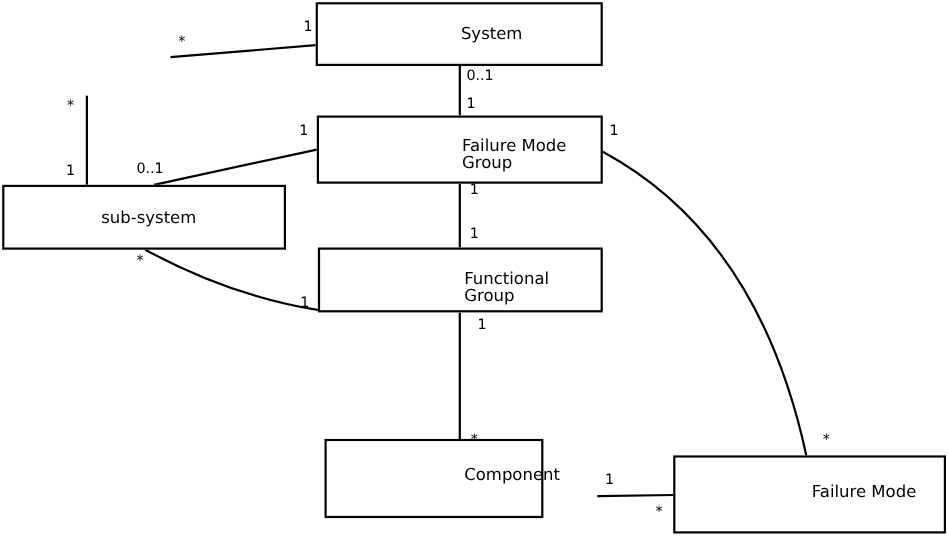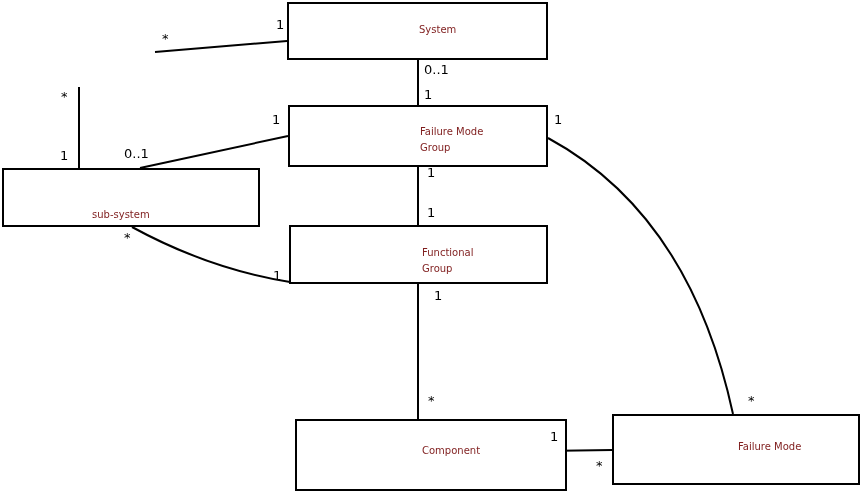--- a/index.html
+++ b/index.html
@@ -23,23 +23,23 @@
     height: 493px;
   }
   .entity {
     position: absolute;
     box-sizing: border-box;
     border: 2px solid #000000;
     background: #ffffff;
   }
   .entity-label {
     position: absolute;
-    font-size: 10px;
+    font-size: 15px;
     line-height: 16px;
-    color: #7f1d1d;
+    color: #000000;
     white-space: pre-line;
   }
   .mult {
     position: absolute;
     font-size: 13px;
     line-height: 14px;
     color: #000000;
     white-space: nowrap;
   }
 </style>
@@ -66,29 +66,29 @@
   <div class="entity" style="left:287px; top:2px; width:261px; height:58px;">
     <span class="entity-label" style="left:130px; top:18px;">System</span>
   </div>
 
   <div class="entity" style="left:288px; top:105px; width:260px; height:62px;">
     <span class="entity-label" style="left:130px; top:17px;">Failure Mode
 Group</span>
   </div>
 
   <div class="entity" style="left:2px; top:168px; width:258px; height:59px;">
-    <span class="entity-label" style="left:88px; top:20px;margin-top:17px;">sub-system</span>
+    <span class="entity-label" style="left:88px; top:20px;">sub-system</span>
   </div>
 
   <div class="entity" style="left:289px; top:225px; width:259px; height:59px;padding-left:44px;">
     <span class="entity-label" style="left:131px; top:18px;">Functional
 Group</span>
   </div>
 
-  <div class="entity" style="left:295px; top:419px; width:272px; height:72px;text-decoration:underline;">
+  <div class="entity" style="left:295px; top:399px; width:199px; height:72px;text-decoration:underline;">
     <span class="entity-label" style="left:125px; top:22px;">Component</span>
   </div>
 
   <div class="entity" style="left:612px; top:414px; width:248px; height:71px;">
     <span class="entity-label" style="left:124px; top:23px;">Failure Mode</span>
   </div>
 
   <span class="mult" style="left:162px; top:32px;">*</span>
   <span class="mult" style="left:276px; top:18px;">1</span>
 

